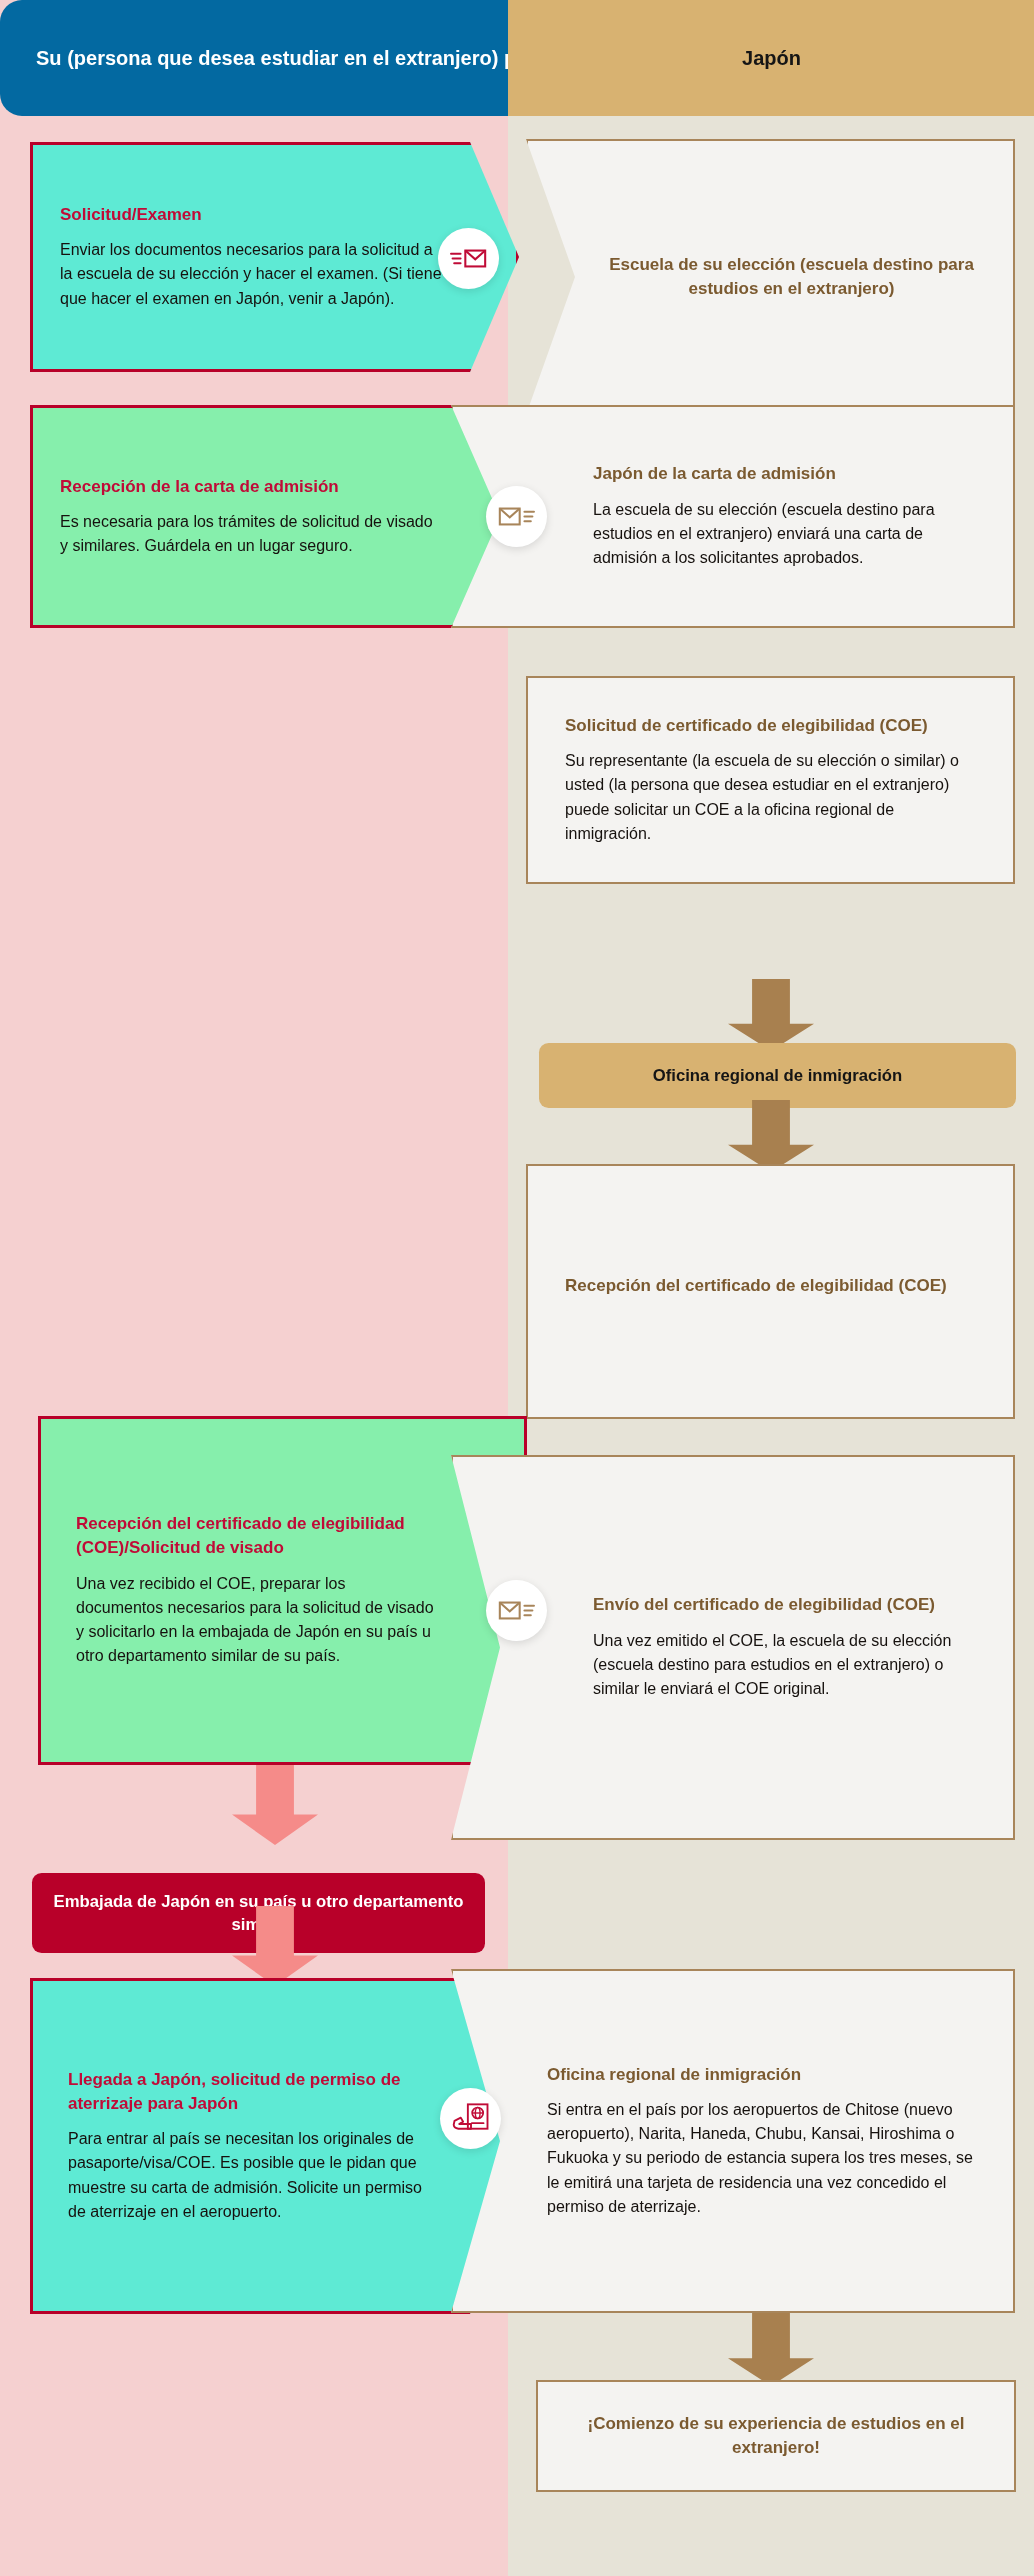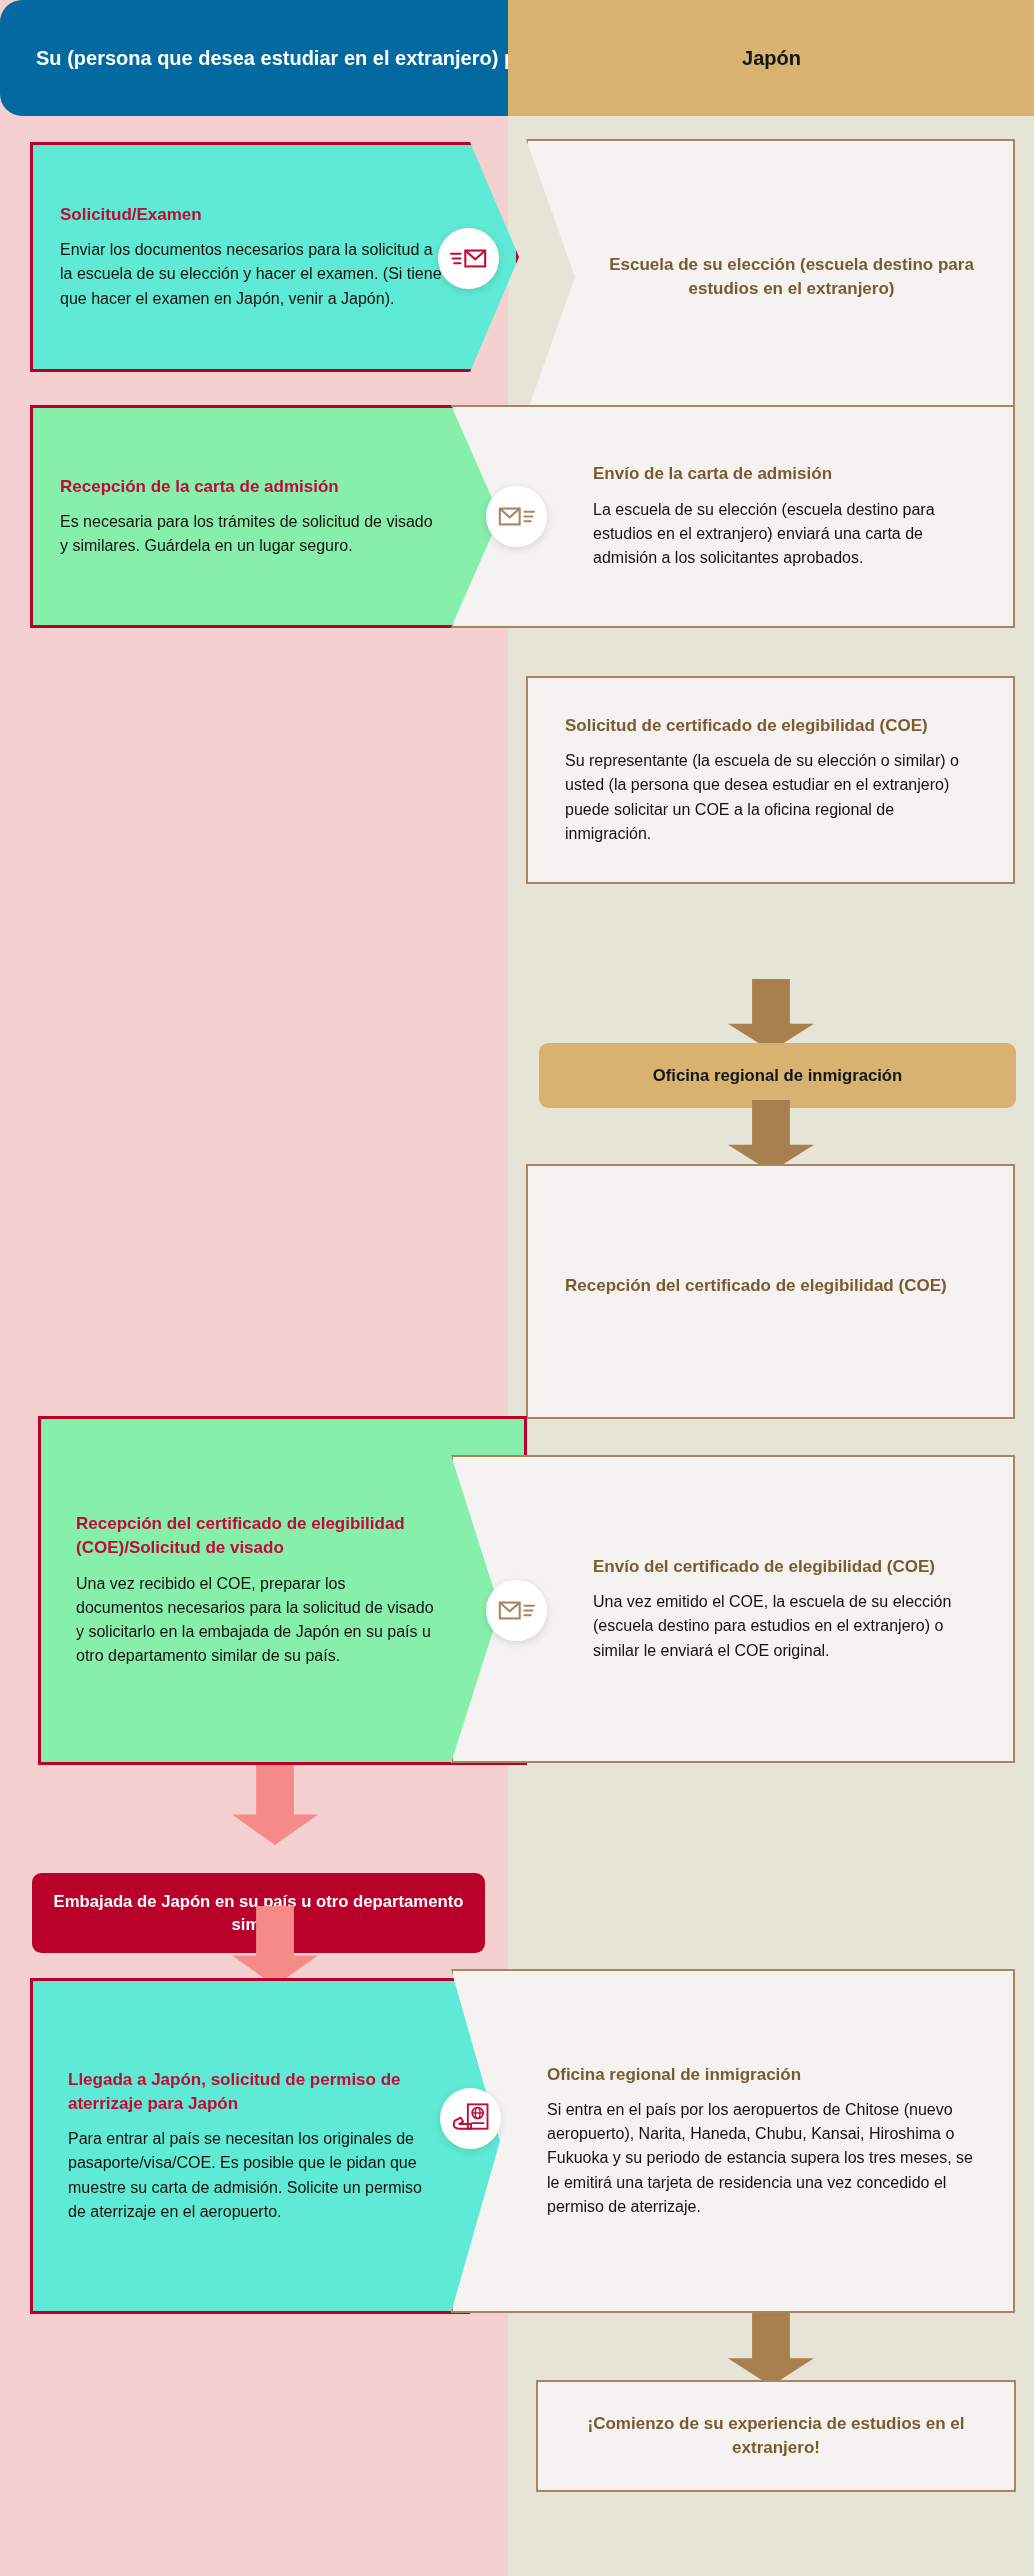--- a/index.html
+++ b/index.html
@@ -142,21 +142,21 @@
 
   <div class="box red plain-card-red" style="left:30px; top:405px; width:489px; height:223px;">
     <div class="box-inner" style="padding-right:80px;">
       <div class="box-title">Recepción de la carta de admisión</div>
       <div class="box-body">Es necesaria para los trámites de solicitud de visado y similares. Guárdela en un lugar seguro.</div>
     </div>
   </div>
 
   <div class="box brown notch-card" style="left:451px; top:405px; width:564px; height:223px;">
     <div class="box-inner" style="padding-left:140px; padding-right:32px;">
-      <div class="box-title">Envío de la carta de admisión</div>
+      <div class="box-title">Japón de la carta de admisión</div>
       <div class="box-body">La escuela de su elección (escuela destino para estudios en el extranjero) enviará una carta de admisión a los solicitantes aprobados.</div>
     </div>
   </div>
 
   <div class="icon-badge" style="left:486px; top:486px;">
     <svg width="37" height="27" viewBox="0 0 46 34">
       <rect x="2" y="7" width="25" height="20" stroke="#a8855a" stroke-width="2.6" fill="none"></rect>
       <polyline points="2,7 14.5,18 27,7" stroke="#a8855a" stroke-width="2.6" fill="none"></polyline>
       <g stroke="#a8855a" stroke-width="2.6" fill="none" stroke-linecap="round">
         <line x1="33" y1="11" x2="45" y2="11"></line>
@@ -191,21 +191,21 @@
     </div>
   </div>
 
   <div class="box red plain-card-red" style="left:38px; top:1416px; width:489px; height:349px;">
     <div class="box-inner" style="padding:24px 88px 24px 35px;">
       <div class="box-title">Recepción del certificado de elegibilidad (COE)/Solicitud de visado</div>
       <div class="box-body">Una vez recibido el COE, preparar los documentos necesarios para la solicitud de visado y solicitarlo en la embajada de Japón en su país u otro departamento similar de su país.</div>
     </div>
   </div>
 
-  <div class="box brown notch-card" style="left:451px; top:1455px; width:564px; height:308px;">
+  <div class="box brown notch-card" style="left:451px; top:1455px; width:564px; height:385px;">
     <div class="box-inner" style="padding-left:140px; padding-right:32px;">
       <div class="box-title">Envío del certificado de elegibilidad (COE)</div>
       <div class="box-body">Una vez emitido el COE, la escuela de su elección (escuela destino para estudios en el extranjero) o similar le enviará el COE original.</div>
     </div>
   </div>
 
   <div class="icon-badge" style="left:486px; top:1580px;">
     <svg width="37" height="27" viewBox="0 0 46 34">
       <rect x="2" y="7" width="25" height="20" stroke="#a8855a" stroke-width="2.6" fill="none"></rect>
       <polyline points="2,7 14.5,18 27,7" stroke="#a8855a" stroke-width="2.6" fill="none"></polyline>

